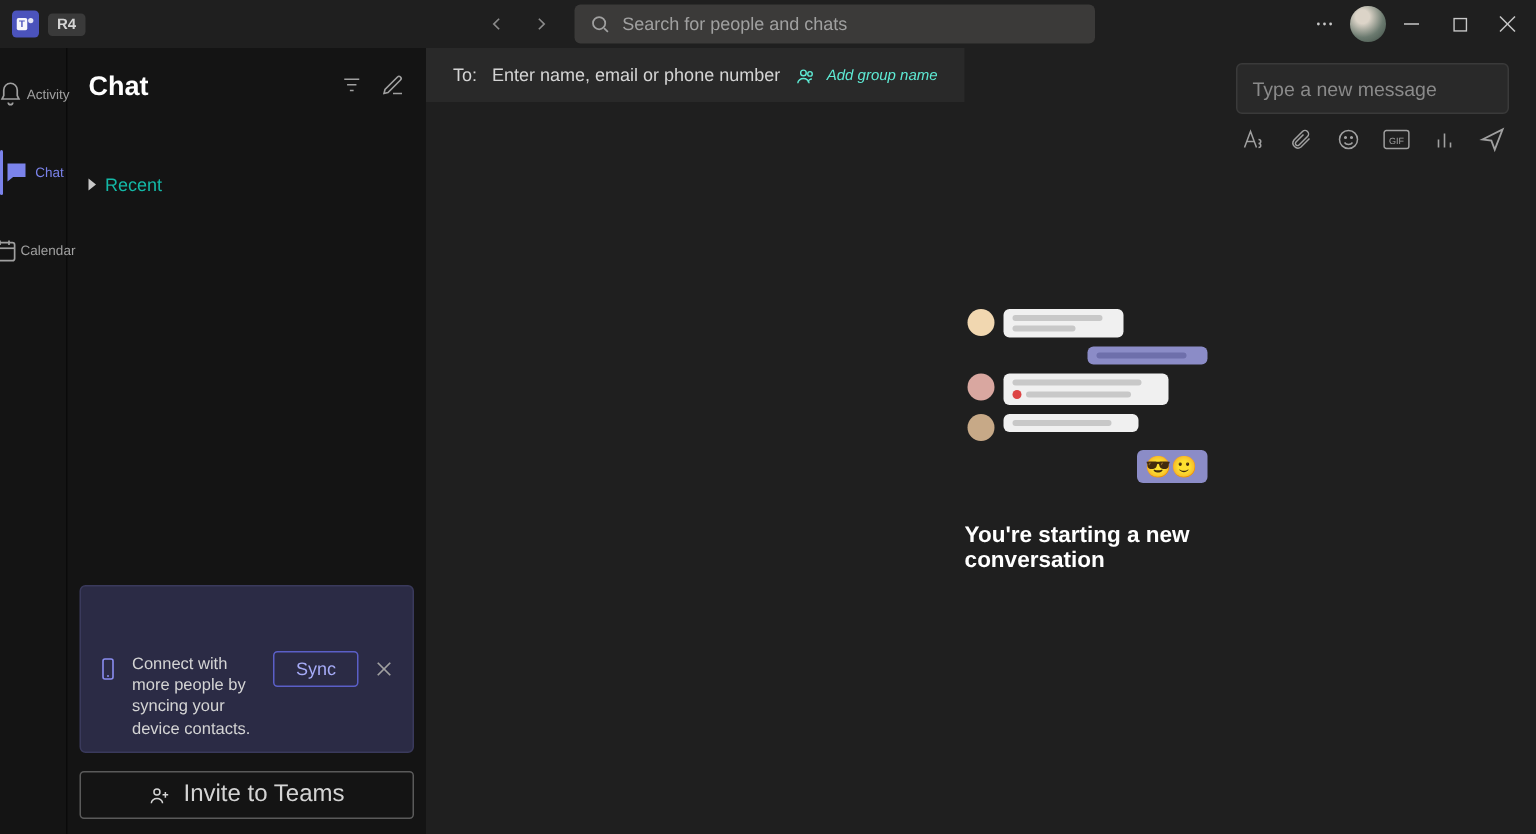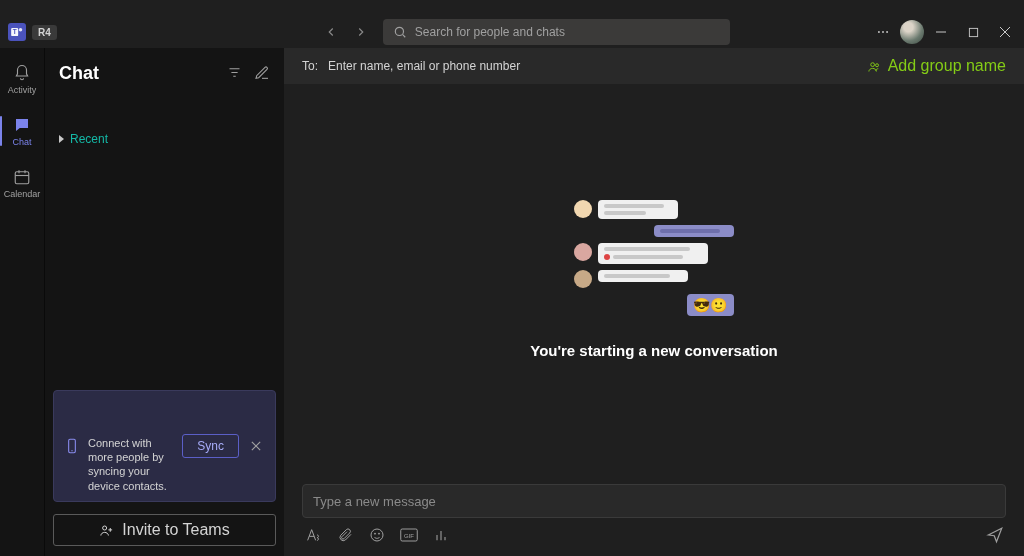--- a/index.html
+++ b/index.html
@@ -1,37 +1,37 @@
 <!DOCTYPE html>
 <html><head>
 <meta charset="utf-8">
 <style>
   * { box-sizing: border-box; margin: 0; padding: 0; font-family: "Segoe UI", -apple-system, sans-serif; }
   html, body { width: 1024px; height: 556px; overflow: hidden; background: #1f1f1f; color: #d4d4d4; }
   .app { display: flex; flex-direction: column; width: 100%; height: 100%; }
 
   
-  .titlebar { height: 32px; background: #1f1f1f; display: flex; align-items: center; margin-top: 16px; }
+  .titlebar { height: 32px; background: #1f1f1f; display: flex; align-items: center; }
   .tb-left { display: flex; align-items: center; gap: 6px; padding-left: 8px; }
   .app-icon { width: 18px; height: 18px; background: #4b53bc; border-radius: 3px; display:flex; align-items:center; justify-content:center; color:#fff; font-size:10px; font-weight:700; }
   .org-badge { background: #3a3a3a; color: #d4d4d4; border-radius: 3px; font-size: 10px; padding: 2px 6px; font-weight:600; }
   .tb-nav { display:flex; align-items:center; gap:2px; margin-left:auto; }
   .nav-btn { width:28px; height:28px; display:flex; align-items:center; justify-content:center; color:#8a8a8a; cursor:pointer; }
   .search-wrap { width: 347px; margin: 0 8px; }
   .search { background:#3b3a39; border-radius:4px; height:26px; display:flex; align-items:center; padding:0 10px; gap:8px; color:#a0a0a0; font-size:12px; }
   .tb-right { margin-left:auto; display:flex; align-items:center; gap:2px; padding-right:4px; }
   .avatar { width:24px; height:24px; border-radius:50%; background: radial-gradient(circle at 35% 30%, #dcd4c8 20%, #6b7a6f 60%, #394840 100%); }
   .win-btn { width:30px; height:30px; display:flex; align-items:center; justify-content:center; color:#c8c8c8; cursor:pointer; }
 
   
   .main { flex:1; display:flex; min-height:0; }
 
   
   .rail { width:44px; background:#141414; display:flex; flex-direction:column; align-items:center; padding-top:8px; gap:6px; }
-  .rail-item { width:44px; height:46px; display:flex; flex-direction:column; align-items:center; justify-content:center; gap:2px; font-size:9px; color:#a0a0a0; cursor:pointer; position:relative; }
+  .rail-item { width:44px; height:46px; display:flex; flex-direction:row; align-items:center; justify-content:center; gap:2px; font-size:9px; color:#a0a0a0; cursor:pointer; position:relative; }
   .rail-item.active { color:#7b83eb; }
   .rail-item.active::before { content:""; position:absolute; left:0; top:8px; bottom:8px; width:2px; background:#7b83eb; border-radius:1px; }
   .rail-ico { width:20px; height:20px; display:flex; align-items:center; justify-content:center; }
 
   
   .panel { width:240px; background:#141414; display:flex; flex-direction:column; border-left:1px solid #0a0a0a; }
   .panel-header { height:50px; display:flex; align-items:center; padding:0 14px; }
   .panel-title { color:#fff; font-size:18px; font-weight:700; }
   .panel-actions { margin-left:auto; display:flex; gap:12px; color:#a0a0a0; }
   .panel-body { flex:1; padding:4px 0; overflow:auto; }
@@ -39,25 +39,25 @@
   .caret { width:0; height:0; border-top:4px solid transparent; border-bottom:4px solid transparent; border-left:5px solid #c8c8c8; }
 
   .sync-card { margin:8px; background:#2b2b45; border:1px solid #3a3a5c; border-radius:4px; padding:8px 10px; display:flex; align-items:center; gap:8px; position:relative; }
   .sync-text { font-size:11px; color:#d4d4d4; line-height:1.3; flex:1;margin-top:37px; }
   .sync-btn { background:transparent; border:1px solid #5b5fc7; color:#a6abf7; font-size:12px; padding:4px 14px; border-radius:3px; cursor:pointer; }
   .sync-close2 { color:#a0a0a0; cursor:pointer; padding:0 4px; }
 
   .invite-btn { margin:4px 8px 10px; height:32px; border:1px solid #5a5a5a; background:transparent; color:#d4d4d4; border-radius:3px; font-size:16px; display:flex; align-items:center; justify-content:center; gap:8px; cursor:pointer; }
 
   
-  .content { flex:1; background:#1f1f1f; display:flex; flex-direction:column; min-width:0; }
+  .content { flex:1; background:#1f1f1f; display:flex; flex-direction:row; min-width:0; }
   .to-bar { height:36px; background:#292929; display:flex; align-items:center; padding:0 18px; font-size:12px; color:#a0a0a0; gap:10px; }
   .to-label { color:#d4d4d4; }
   .to-input { flex:1; background:transparent; border:none; padding:0; color:#d4d4d4; font-size:12px; }
-  .add-group { margin-left:auto; display:flex; align-items:center; gap:6px; color:#84cc16; font-size:16px; cursor:pointer; }
+  .add-group { margin-left:auto; display:flex; align-items:center; gap:6px; color:#5eead4; font-size:10px; cursor:pointer;font-style:italic; }
 
   .empty { flex:1; display:flex; flex-direction:column; align-items:center; justify-content:center; gap:8px; }
   .illus { width:160px; display:flex; flex-direction:column; gap:6px; align-items:flex-start; }
   .msg-row { display:flex; align-items:flex-start; gap:6px; }
   .msg-avatar { width:18px; height:18px; border-radius:50%; }
   .bubble { background:#f0f0f0; border-radius:4px; padding:4px 6px; display:flex; flex-direction:column; gap:3px; }
   .bubble.purple { background:#8b8cc7; }
   .line { height:4px; border-radius:2px; background:#c8c8c8; }
   .line.p { background:#6e6fab; }
   .emoji-bubble { align-self:flex-end; background:#8b8cc7; border-radius:4px; padding:3px 6px; font-size:14px; }

